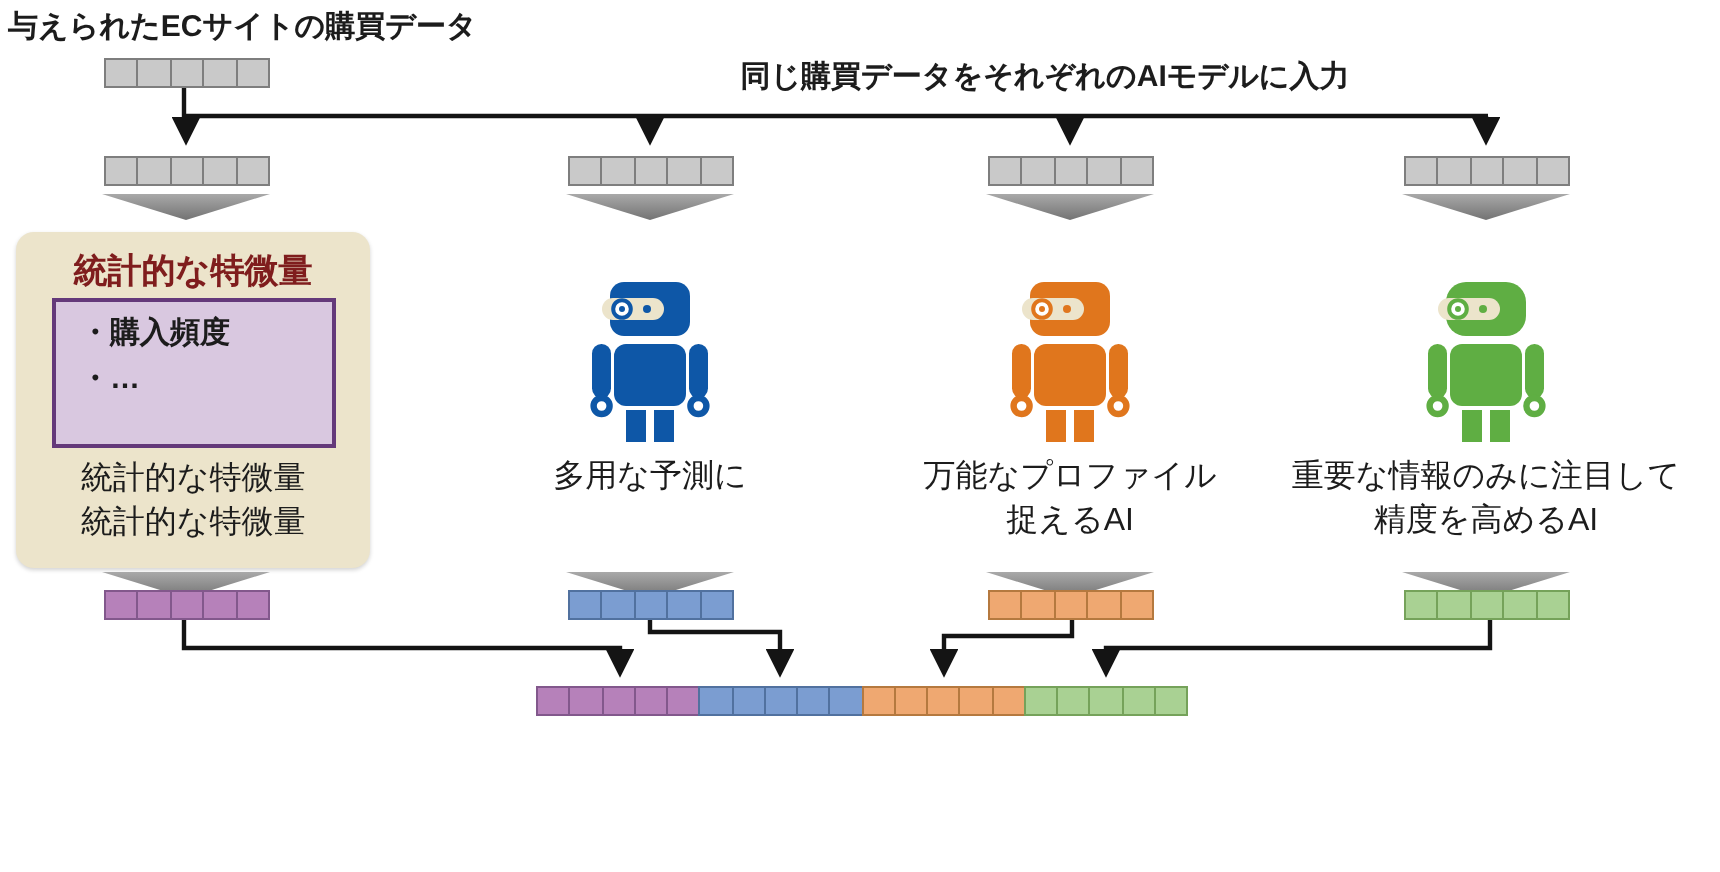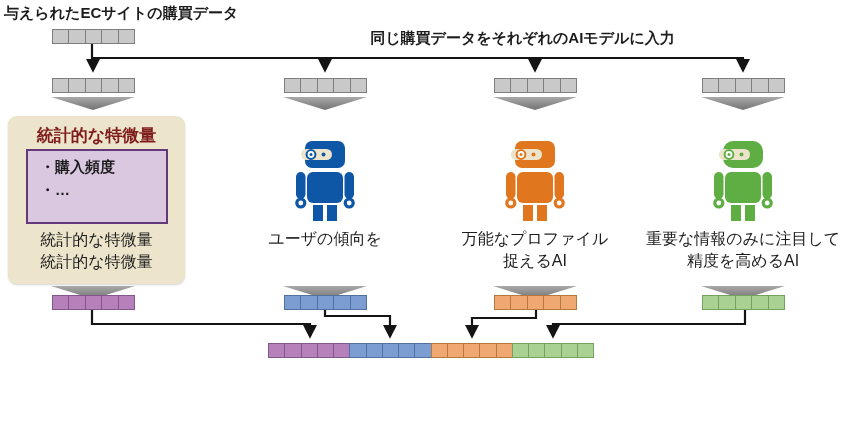--- a/index.html
+++ b/index.html
@@ -157,21 +157,21 @@
       <rect x="2" y="31" width="9.5" height="27" rx="4.7" fill="currentColor"></rect>
       <rect x="50.5" y="31" width="9.5" height="27" rx="4.7" fill="currentColor"></rect>
       <circle cx="6.8" cy="62" r="4" fill="none" stroke="currentColor" stroke-width="3.2"></circle>
       <circle cx="55.2" cy="62" r="4" fill="none" stroke="currentColor" stroke-width="3.2"></circle>
       <rect x="19" y="64" width="10" height="16" fill="currentColor"></rect>
       <rect x="33" y="64" width="10" height="16" fill="currentColor"></rect>
     </svg>
   </div>
 
   <div class="caption" style="left:225px;top:228px;width:200px;">
-    <div>ユーザの傾向を</div>
+    <div>多用な予測に</div>
   </div>
   <div class="caption" style="left:435px;top:228px;width:200px;">
     <div>万能なプロファイル</div>
     <div>捉えるAI</div>
   </div>
   <div class="caption" style="left:618px;top:228px;width:250px;">
     <div>重要な情報のみに注目して</div>
     <div>精度を高めるAI</div>
   </div>
 

